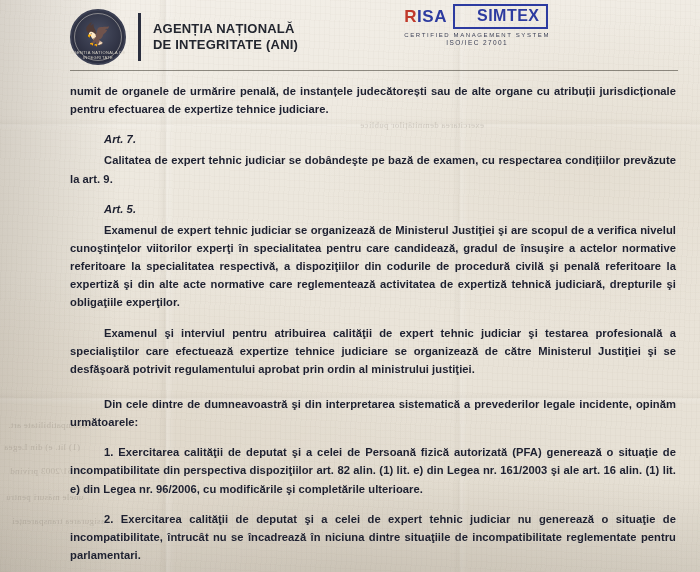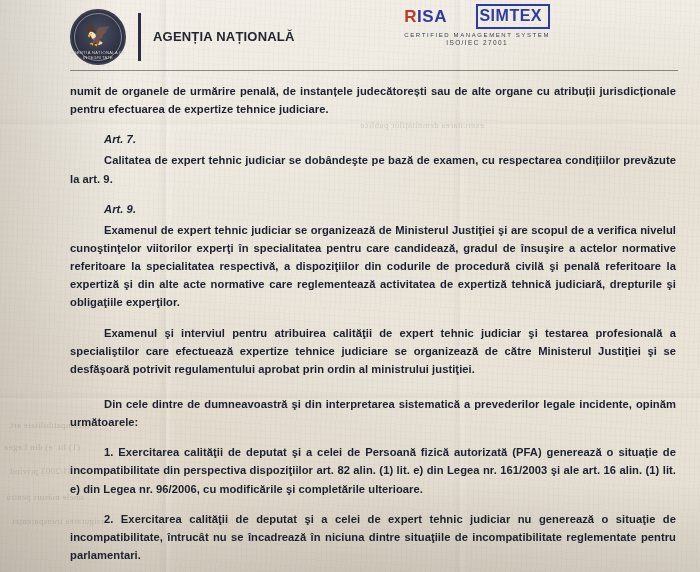--- a/index.html
+++ b/index.html
@@ -143,33 +143,33 @@
   .risa-block {
     position: absolute;
     right: 150px;
     top: 4px;
     text-align: center;
   }
   .risa-row {
     display: flex;
     align-items: center;
     gap: 6px;
-    justify-content: space-between;
+    justify-content: flex-start;
   }
   .risa-word {
     font-family: "Liberation Sans", sans-serif;
     font-weight: bold;
     font-size: 17px;
     color: #2d3ba0;
     letter-spacing: 0.5px;
   }
   .risa-word .dot { color: #c0392b; }
   .simtex-box {
     border: 2px solid #2d3ba0;
-    padding: 1px 6px 2px 1px;
+    padding: 1px 6px 2px 22px;
     font-family: "Liberation Sans", sans-serif;
     font-weight: bold;
     font-size: 16px;
     color: #2d3ba0;
     letter-spacing: 0.5px;
   }
   .risa-sub {
     font-size: 6px;
     color: #3a3f55;
     letter-spacing: 1.6px;
@@ -237,20 +237,23 @@
       <div class="ring2"></div>
       <div class="eagle">🦅</div>
       <div class="arc-text">AGENTIA NATIONALA DE INTEGRITATE</div>
     </div>
 
     <div class="divider-bar"></div>
 
     <div class="ani-title">
       <div>
         <span>AGENȚIA NAȚIONALĂ</span>
+      </div>
+      <div>
+        <span>DE INTEGRITATE (ANI)</span>
       </div>
     </div>
 
     <div class="risa-block">
       <div class="risa-row">
         <div class="risa-word"><span class="dot">R</span><span>ISA</span></div>
         <div class="simtex-box">SIMTEX</div>
       </div>
       <div class="risa-sub">CERTIFIED MANAGEMENT SYSTEM</div>
       <div class="risa-sub2">ISO/IEC 27001</div>
@@ -261,21 +264,21 @@
 
   <div class="doc-body">
 
     <p>numit de organele de urmărire penală, de instanțele judecătorești sau de alte organe cu atribuții jurisdicționale pentru efectuarea de expertize tehnice judiciare.</p>
     <div class="gap"></div>
 
     <p class="art">Art. 7.</p>
     <p class="indent">Calitatea de expert tehnic judiciar se dobândeşte pe bază de examen, cu respectarea condițiilor prevăzute la art. 9.</p>
     <div class="gap"></div>
 
-    <p class="art">Art. 9.</p>
+    <p class="art">Art. 5.</p>
     <p class="indent">Examenul de expert tehnic judiciar se organizează de Ministerul Justiţiei şi are scopul de a verifica nivelul cunoştinţelor viitorilor experţi în specialitatea pentru care candidează, gradul de însuşire a actelor normative referitoare la specialitatea respectivă, a dispoziţiilor din codurile de procedură civilă şi penală referitoare la expertiză şi din alte acte normative care reglementează activitatea de expertiză tehnică judiciară, drepturile şi obligaţiile experţilor.</p>
     <div class="gap"></div>
 
     <p class="indent">Examenul şi interviul pentru atribuirea calităţii de expert tehnic judiciar şi testarea profesională a specialiştilor care efectuează expertize tehnice judiciare se organizează de către Ministerul Justiţiei şi se desfăşoară potrivit regulamentului aprobat prin ordin al ministrului justiţiei.</p>
 
     <div class="gap-lg"></div>
     <p class="indent">Din cele dintre de dumneavoastră şi din interpretarea sistematică a prevederilor legale incidente, opinăm următoarele:</p>
     <div class="gap"></div>
     <p class="indent">1. Exercitarea calităţii de deputat şi a celei de Persoană fizică autorizată (PFA) generează o situaţie de incompatibilitate din perspectiva dispoziţiilor art. 82 alin. (1) lit. e) din Legea nr. 161/2003 şi ale art. 16 alin. (1) lit. e) din Legea nr. 96/2006, cu modificările şi completările ulterioare.</p>
     <div class="gap"></div>

